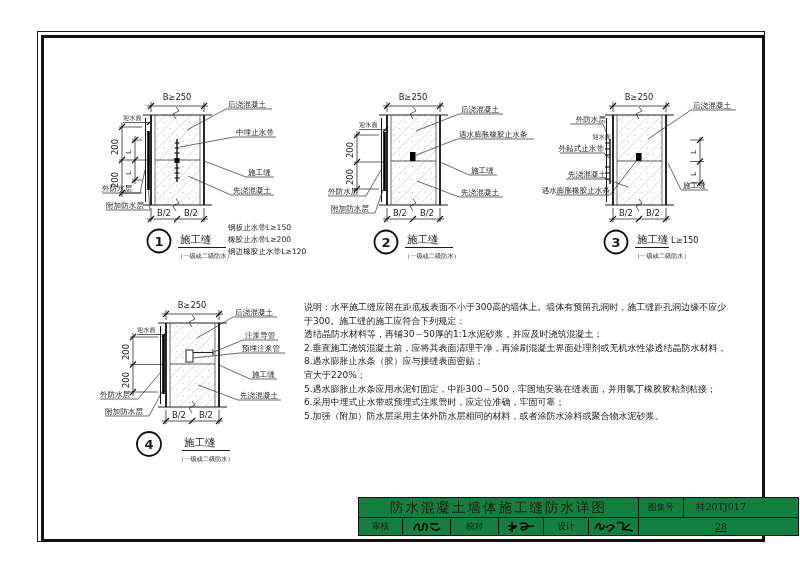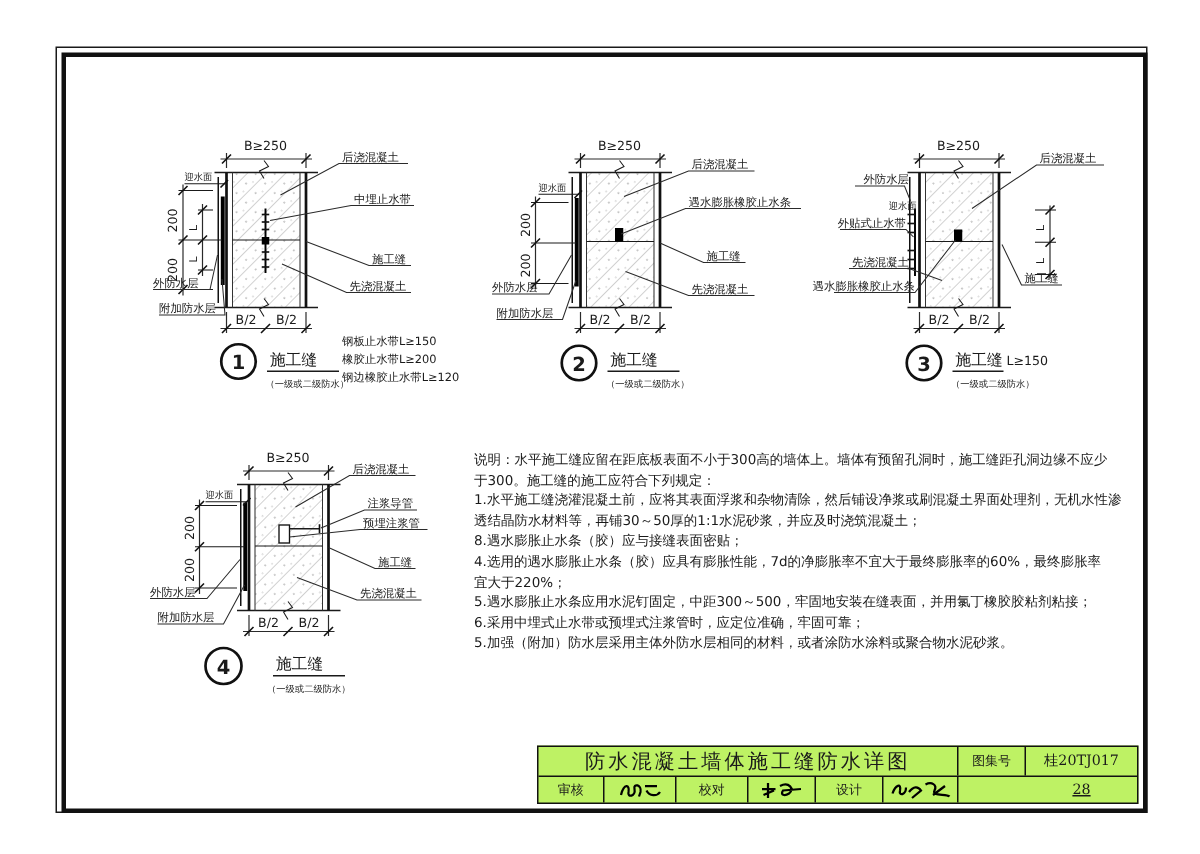--- a/index.html
+++ b/index.html
@@ -17,26 +17,26 @@
   .tick{stroke:#111;stroke-width:1.1;}
   .face{stroke:#111;stroke-width:1.8;}
   .face2{stroke:#333;stroke-width:0.7;}
   .wp{stroke:#111;stroke-width:1;}
   .wps{stroke:#000;stroke-width:2.6;}
   text{fill:#1a1a1a;font-family:"DejaVu Sans","Liberation Sans",sans-serif;}
   .t6{font-size:6.2px;}.t7{font-size:7.2px;}.t75{font-size:7.6px;}
   .t8{font-size:8.4px;}.t10{font-size:10.5px;}
   .num{font-size:13px;font-weight:bold;}
   
-  #notes{position:absolute;left:316px;top:301px;width:436px;font-size:9px;line-height:13.6px;
+  #notes{position:absolute;left:304px;top:301px;width:436px;font-size:9px;line-height:13.6px;
          color:#1a1a1a;letter-spacing:0;}
   #notes div{white-space:nowrap;}
   
-  #tb{position:absolute;left:358px;top:497px;width:401px;height:39px;border:1px solid #111;
-      box-sizing:border-box;background:#bef264;}
+  #tb{position:absolute;left:358px;top:497px;width:441px;height:39px;border:1px solid #111;
+      box-sizing:border-box;background:#15803d;}
   .tb-row{display:flex;box-sizing:border-box;}
   .tb-cell{box-sizing:border-box;border-right:1px solid #111;display:flex;align-items:center;
            justify-content:center;overflow:hidden;}
   .tb-cell:last-child{border-right:none;}
   .r1{height:20px;border-bottom:1px solid #111;}
   .r2{height:17px;}
   .tb-title{font-family:"DejaVu Serif","Liberation Serif",serif;font-size:13.5px;letter-spacing:2px;}
   .tb-small{font-size:8.6px;}
   .tb-no{font-size:9.5px;font-family:"DejaVu Serif","Liberation Serif",serif;}
 </style>
@@ -373,24 +373,23 @@
       <text x="149" y="449" class="num" text-anchor="middle">4</text>
       <text x="184" y="446" class="t10">施工缝</text>
       <line x1="182" y1="450.5" x2="230" y2="450.5" class="ln"></line>
       <text x="178" y="461" class="t6">（一级或二级防水）</text>
     </g>
   </svg>
 
   <div id="notes">
     <div>说明：水平施工缝应留在距底板表面不小于300高的墙体上。墙体有预留孔洞时，施工缝距孔洞边缘不应少</div>
     <div>于300。施工缝的施工应符合下列规定：</div>
-    <div>1.水平施工缝浇灌混凝土前，应将其表面浮浆和杂物清除，然后铺设净浆或刷混凝土界面处理剂，无机水性渗</div>
     <div>透结晶防水材料等，再铺30～50厚的1:1水泥砂浆，并应及时浇筑混凝土；</div>
+    <div>2.垂直施工浇筑混凝土前，应将其表面清理干净，再涂刷混凝土界面处理剂或无机水性渗透结晶防水材料，</div>
     <div>8.遇水膨胀止水条（胶）应与接缝表面密贴；</div>
-    <div>4.选用的遇水膨胀止水条（胶）应具有膨胀性能，7d的净膨胀率不宜大于最终膨胀率的60%，最终膨胀率</div>
     <div>宜大于220%；</div>
     <div>5.遇水膨胀止水条应用水泥钉固定，中距300～500，牢固地安装在缝表面，并用氯丁橡胶胶粘剂粘接；</div>
     <div>6.采用中埋式止水带或预埋式注浆管时，应定位准确，牢固可靠；</div>
     <div>5.加强（附加）防水层采用主体外防水层相同的材料，或者涂防水涂料或聚合物水泥砂浆。</div>
   </div>
 
   <div id="tb">
     <div class="tb-row r1">
       <div class="tb-cell" style="width:280px;">
         <span class="tb-title">防水混凝土墙体施工缝防水详图</span>

